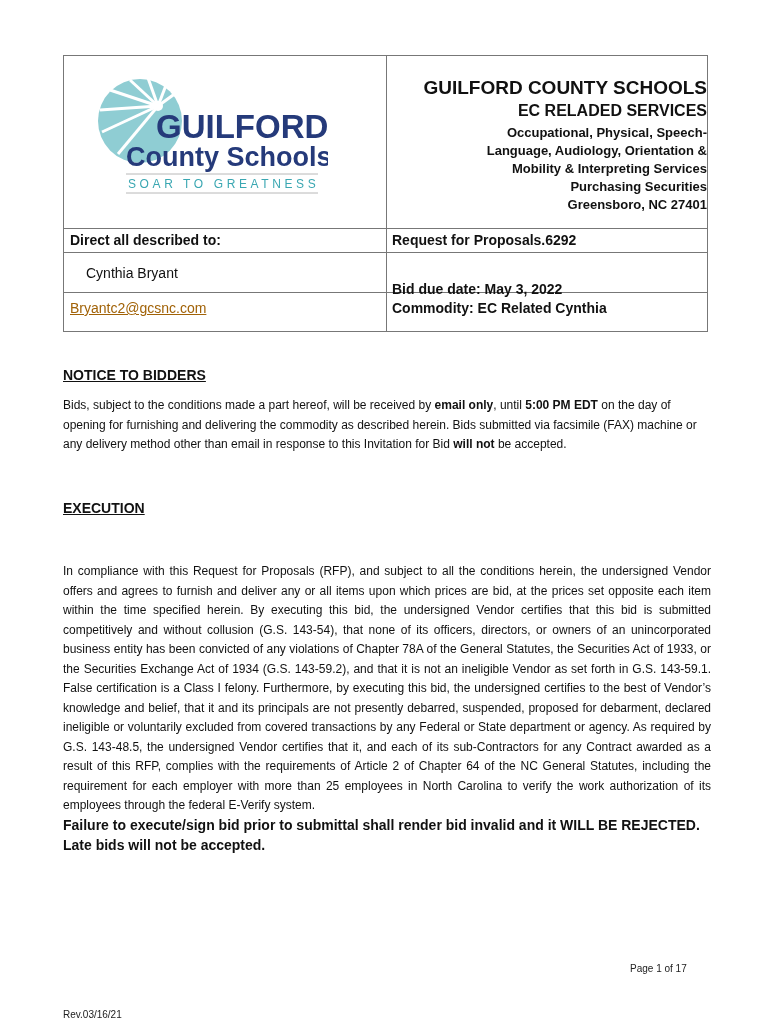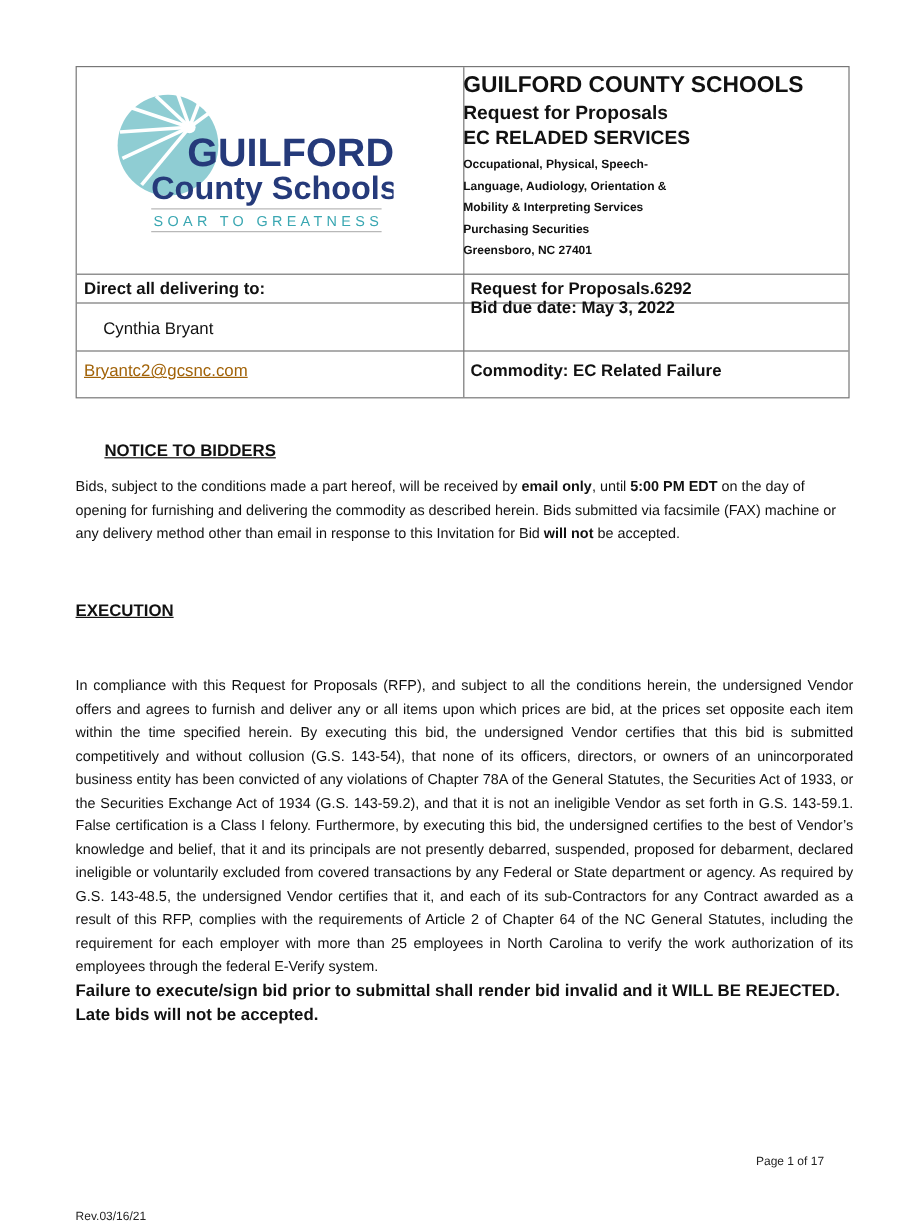--- a/index.html
+++ b/index.html
@@ -7,25 +7,25 @@
          font-family:"Liberation Sans", sans-serif; color:#111; }
   .page { position:absolute; left:0; top:0; width:770px; height:1024px; }
 
   
   .hdr { position:absolute; left:63px; top:55px; width:645px; height:277px;
          border:1px solid #777; box-sizing:border-box; }
   .hdr .vline { position:absolute; left:322px; top:0; bottom:0; border-left:1px solid #777; }
   .hdr .hline { position:absolute; left:0; right:0; border-top:1px solid #777; }
   .cell { position:absolute; box-sizing:border-box; }
   .logo-cell { left:0; top:0; width:322px; height:172px; }
-  .title-cell { left:322px; top:0; right:0; height:172px; text-align:left; font-weight:bold; }
+  .title-cell { left:322px; top:16px; right:0; height:172px; text-align:right; font-weight:bold; }
   .title-cell .t1 { font-size:19px; margin-top:4px; line-height:24px; }
   .title-cell .t2 { font-size:16px; line-height:21px; }
   .title-cell .t3 { font-size:16px; line-height:21px; }
-  .title-cell .t4 { font-size:10px; line-height:18px; }
+  .title-cell .t4 { font-size:13px; line-height:18px; }
   .lbl { font-size:14px; font-weight:bold; padding-left:6px; }
   .plain { font-size:14px; padding-left:6px; }
   .email { color:#a16207; text-decoration:underline; }
 
   .logo { position:absolute; left:24px; top:20px; width:240px; height:120px; }
 
   
   .sec-title { position:absolute; left:63px; font-size:14px; font-weight:bold; text-decoration:underline; }
   .para { position:absolute; left:63px; width:648px; font-size:12px; line-height:19.5px; }
   .justify { text-align:justify; text-align-last:left;margin-top:46px; }
@@ -60,42 +60,41 @@
         <text x="68" y="62" font-family="Liberation Sans, sans-serif" font-weight="bold" font-size="33" fill="#253a7a">GUILFORD</text>
         <text x="38" y="90" font-family="Liberation Sans, sans-serif" font-weight="bold" font-size="27" fill="#253a7a">County Schools</text>
         <line x1="38" y1="98" x2="230" y2="98" stroke="#b8b8b8" stroke-width="1"></line>
         <text x="40" y="112" font-family="Liberation Sans, sans-serif" font-size="12" letter-spacing="3.6" fill="#3aa7b2">SOAR TO GREATNESS</text>
         <line x1="38" y1="117" x2="230" y2="117" stroke="#b8b8b8" stroke-width="1"></line>
       </svg>
     </div>
 
     <div class="cell title-cell">
       <div class="t1">GUILFORD COUNTY SCHOOLS</div>
-      <div class="t2">Request for Proposals</div>
       <div class="t3">EC RELADED SERVICES</div>
       <div class="t4" style="margin-top:3px">Occupational, Physical, Speech-</div>
       <div class="t4">Language, Audiology, Orientation &amp;</div>
       <div class="t4">Mobility &amp; Interpreting Services</div>
       <div class="t4">Purchasing Securities</div>
       <div class="t4">Greensboro, NC 27401</div>
     </div>
 
-    <div class="cell lbl" style="left:0; top:176px;">Direct all delivering to:</div>
+    <div class="cell lbl" style="left:0; top:176px;">Direct all described to:</div>
     <div class="cell lbl" style="left:322px; top:176px;">Request for Proposals.6292</div>
 
     <div class="cell plain" style="left:0; top:209px;margin-left:16px;">Cynthia Bryant</div>
-    <div class="cell lbl" style="left:322px; top:192px;text-align:right;">Bid due date: May 3, 2022</div>
+    <div class="cell lbl" style="left:322px; top:225px;text-align:right;">Bid due date: May 3, 2022</div>
 
     <div class="cell plain" style="left:0; top:244px;">
       <a class="email">Bryantc2@gcsnc.com</a>
     </div>
-    <div class="cell lbl" style="left:322px; top:244px;">Commodity: EC Related Failure</div>
+    <div class="cell lbl" style="left:322px; top:244px;">Commodity: EC Related Cynthia</div>
   </div>
 
-  <div class="sec-title" style="top:367px;margin-left:24px;">NOTICE TO BIDDERS</div>
+  <div class="sec-title" style="top:367px;">NOTICE TO BIDDERS</div>
   <div class="para" style="top:396px;"><span>Bids, subject to the conditions made a part hereof, will be received by </span><b>email only</b><span>, until </span><b>5:00 PM EDT</b><span> on the day of opening for furnishing and delivering the commodity as described herein. Bids submitted via facsimile (FAX) machine or any delivery method other than email in response to this Invitation for Bid </span><b>will not</b><span> be accepted.</span></div>
 
   <div class="sec-title" style="top:500px;">EXECUTION</div>
   <div class="para justify" style="top:516px;">In compliance with this Request for Proposals (RFP), and subject to all the conditions herein, the undersigned Vendor offers and agrees to furnish and deliver any or all items upon which prices are bid, at the prices set opposite each item within the time specified herein. By executing this bid, the undersigned Vendor certifies that this bid is submitted competitively and without collusion (G.S. 143-54), that none of its officers, directors, or owners of an unincorporated business entity has been convicted of any violations of Chapter 78A of the General Statutes, the Securities Act of 1933, or the Securities Exchange Act of 1934 (G.S. 143-59.2), and that it is not an ineligible Vendor as set forth in G.S. 143-59.1. False certification is a Class I felony. Furthermore, by executing this bid, the undersigned certifies to the best of Vendor’s knowledge and belief, that it and its principals are not presently debarred, suspended, proposed for debarment, declared ineligible or voluntarily excluded from covered transactions by any Federal or State department or agency. As required by G.S. 143-48.5, the undersigned Vendor certifies that it, and each of its sub-Contractors for any Contract awarded as a result of this RFP, complies with the requirements of Article 2 of Chapter 64 of the NC General Statutes, including the requirement for each employer with more than 25 employees in North Carolina to verify the work authorization of its employees through the federal E-Verify system.</div>
 
   <div class="warn" style="top:815px;">Failure to execute/sign bid prior to submittal shall render bid invalid and it WILL BE REJECTED. Late bids will not be accepted.</div>
 
   <div class="footer" style="left:63px;margin-top:46px;">Rev.03/16/21</div>
   <div class="footer" style="left:630px;">Page 1 of 17</div>
 </div>

